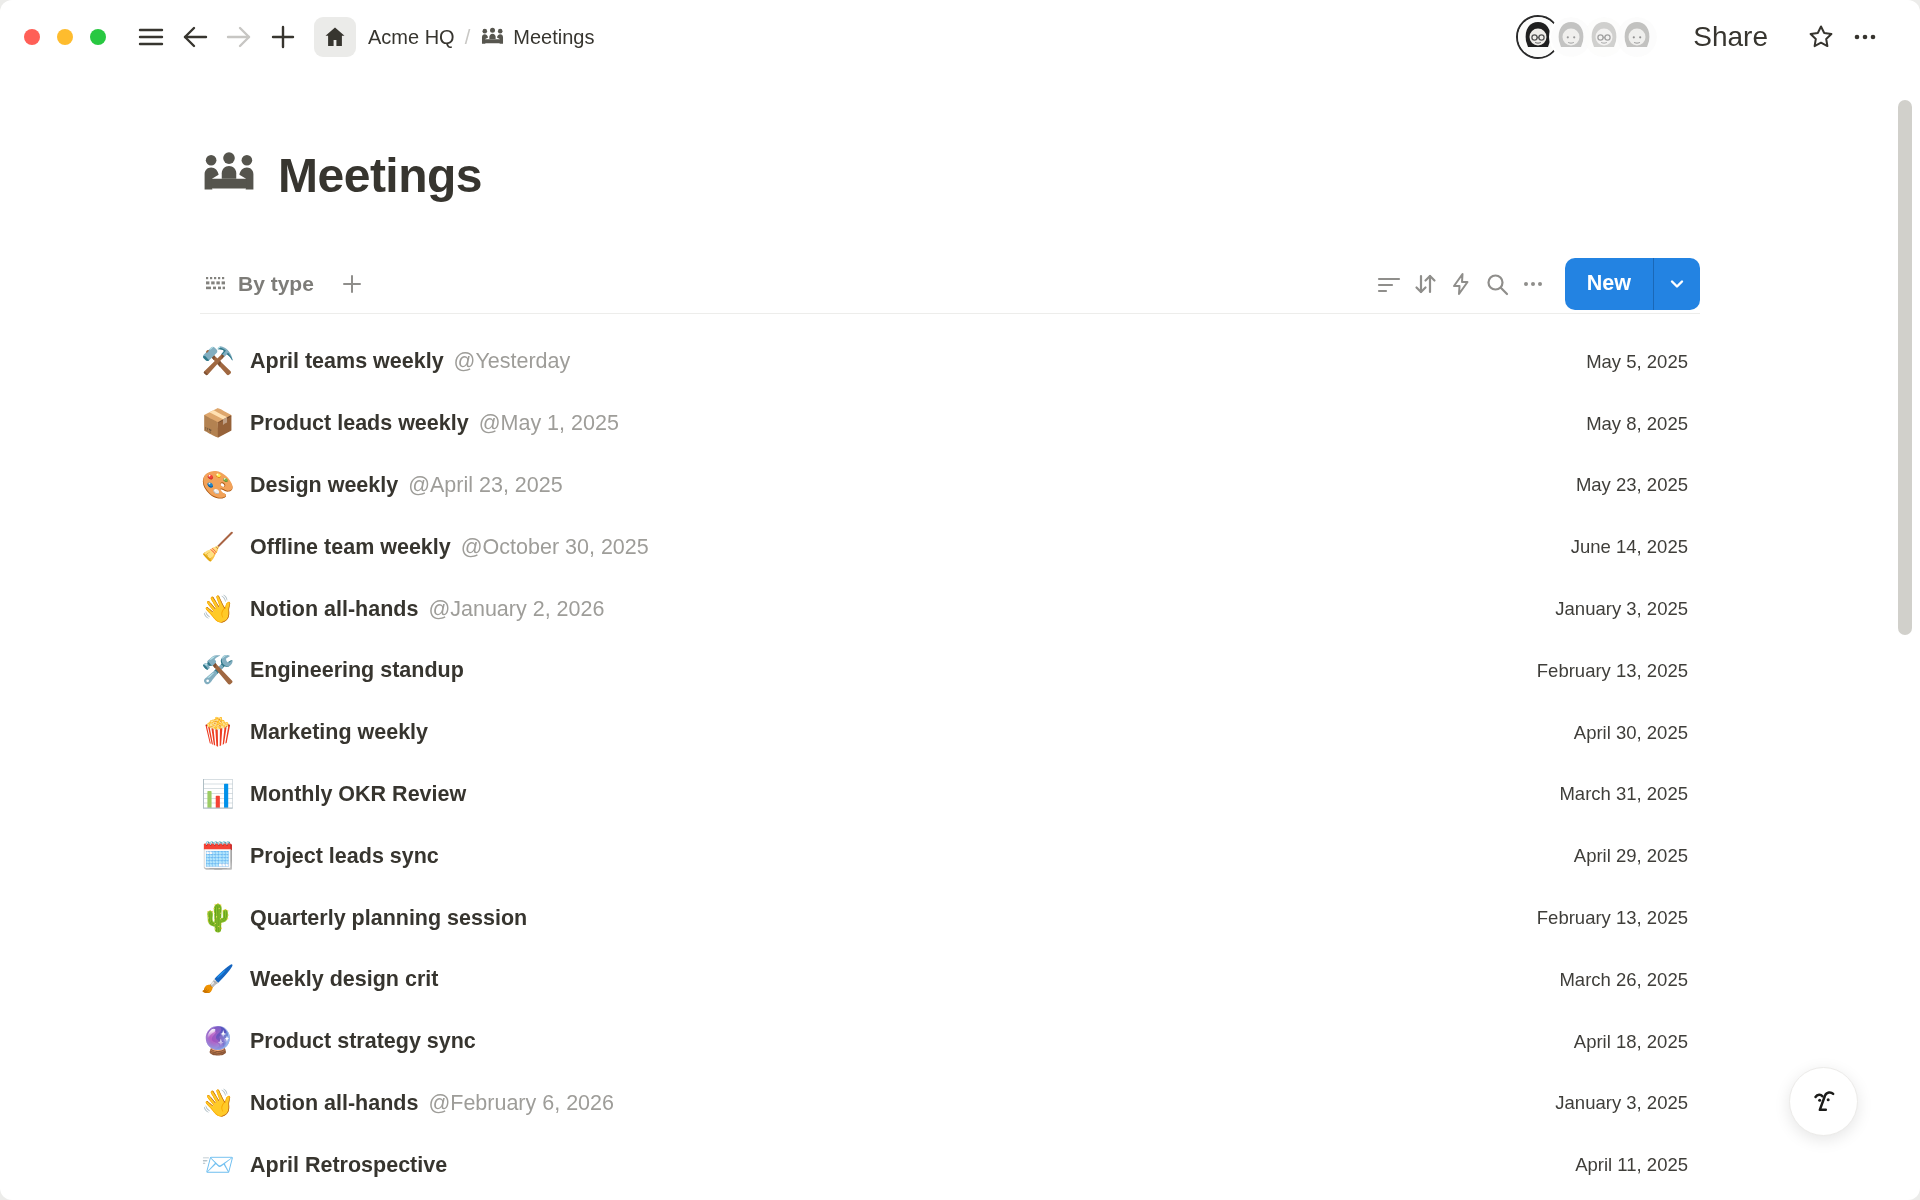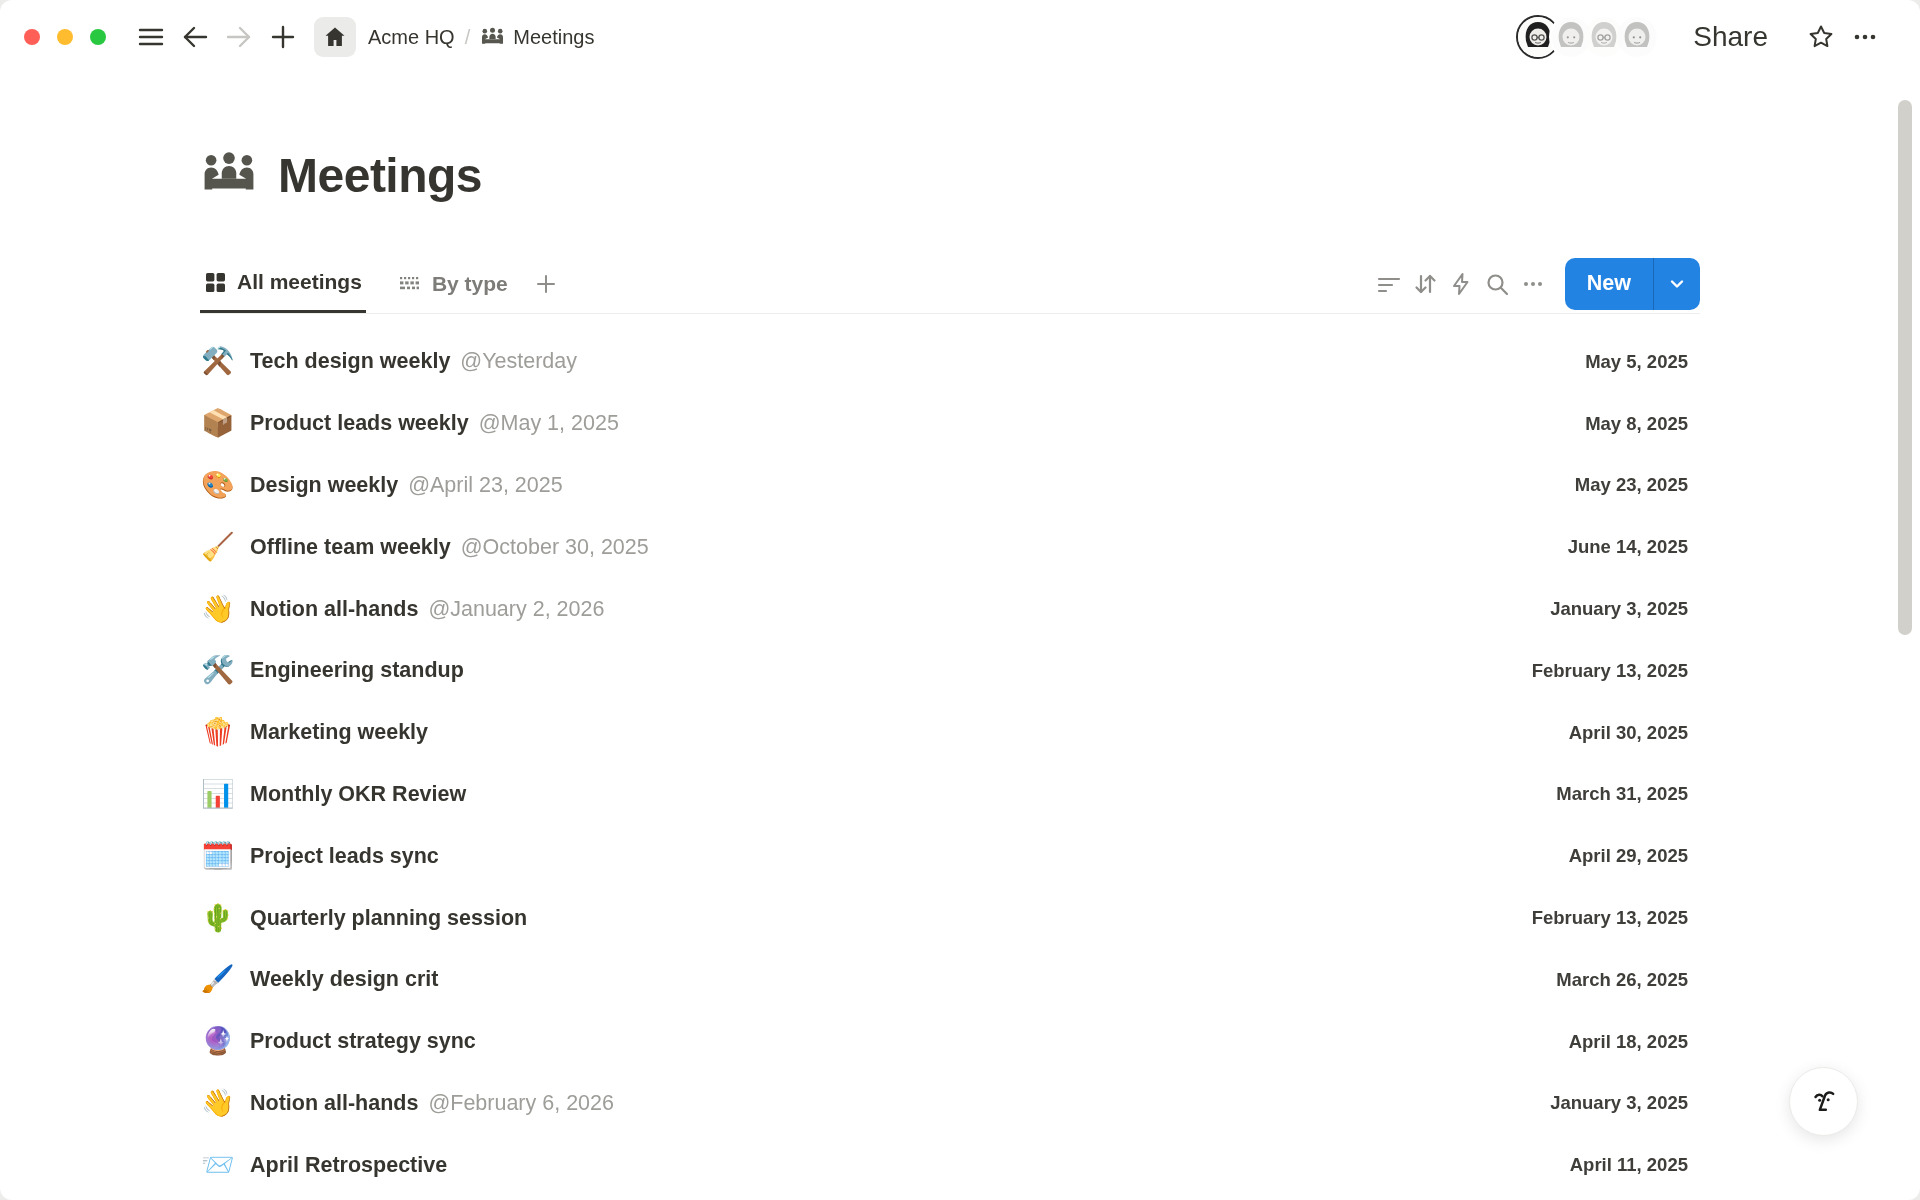--- a/index.html
+++ b/index.html
@@ -60,21 +60,21 @@
   .newbtn-main{display:flex;align-items:center;padding:0 22px;font-size:21.5px;font-weight:700;}
   .newbtn-divider{width:1px;background:rgba(15,70,130,.45);}
   .newbtn-caret{display:flex;align-items:center;justify-content:center;width:46px;}
 
   
   .rows{position:absolute;left:200px;width:1500px;top:316px;padding-top:15px;}
   .row{height:61.8px;display:flex;align-items:center;border-radius:6px;}
   .row-emoji{width:36px;margin-right:14px;font-size:27px;line-height:1;text-align:center;flex:none;}
   .row-title{font-size:21.5px;font-weight:600;color:#37352F;white-space:pre;}
   .row-mention{font-size:21.5px;font-weight:500;color:#9E9D99;margin-left:10px;white-space:pre;}
-  .row-date{margin-left:auto;font-size:18.5px;color:#3F3E3A;padding-right:12px;white-space:pre;font-weight:bold;}
+  .row-date{margin-left:auto;font-size:18.5px;color:#3F3E3A;padding-right:12px;white-space:pre;}
 
   
   .scroll-thumb{position:absolute;right:8px;top:100px;width:14px;height:535px;border-radius:7px;background:#D1D0CB;}
   .ai-btn{
     position:absolute;left:1789px;top:1067px;width:67px;height:67px;border-radius:50%;
     background:#fff;border:1px solid #ECEBE9;box-shadow:0 4px 16px rgba(0,0,0,.10);
     display:flex;align-items:center;justify-content:center;
   }
   svg{display:block;}
 </style>
@@ -245,31 +245,20 @@
           <path d="M12 8.3c-1.7 0-3 1.3-3 3v2.2h6v-2.2c0-1.7-1.3-3-3-3z"></path>
           <path d="M4.6 8.9C3 8.9 1.9 10.1 1.9 11.7V18h3.2v-4.6l2.6-1.5c-.2-1.7-1.5-3-3.1-3z"></path>
           <path d="M19.4 8.9c1.6 0 2.7 1.2 2.7 2.8V18h-3.2v-4.6l-2.6-1.5c.2-1.7 1.5-3 3.1-3z"></path>
           <rect x="4.7" y="13.6" width="14.6" height="4" rx=".6"></rect>
         </svg>
     </span>
     <h1>Meetings</h1>
   </div>
 
   <div class="tabsbar">
-    <div class="tab active">
-      <span>
-        <svg width="23" height="23" viewBox="0 0 23 23" fill="#37352F">
-            <rect x="2" y="2" width="8.4" height="8.4" rx="1.6"></rect>
-            <rect x="12.6" y="2" width="8.4" height="8.4" rx="1.6"></rect>
-            <rect x="2" y="12.6" width="8.4" height="8.4" rx="1.6"></rect>
-            <rect x="12.6" y="12.6" width="8.4" height="8.4" rx="1.6"></rect>
-          </svg>
-      </span>
-      <span>All meetings</span>
-    </div>
     <div class="tab inactive">
       <span>
         <svg width="24" height="24" viewBox="0 0 24 24" fill="#83827E">
             <g>
               <rect x="2" y="5" width="2.2" height="2.2"></rect>
               <rect x="6" y="5" width="2.2" height="2.2"></rect>
               <rect x="10" y="5" width="2.2" height="2.2"></rect>
               <rect x="14" y="5" width="2.2" height="2.2"></rect>
               <rect x="18" y="5" width="2.2" height="2.2"></rect>
               <rect x="2" y="9.4" width="3.4" height="3"></rect>
@@ -352,21 +341,21 @@
               </svg>
           </span>
         </div>
       </div>
     </div>
   </div>
 
   <div class="rows">
     <div class="row">
       <span class="row-emoji">⚒️</span>
-      <span class="row-title">Tech design weekly</span>
+      <span class="row-title">April teams weekly</span>
       <span class="row-mention">@Yesterday</span>
       <span class="row-date">May 5, 2025</span>
     </div>
 
     <div class="row">
       <span class="row-emoji">📦</span>
       <span class="row-title">Product leads weekly</span>
       <span class="row-mention">@May 1, 2025</span>
       <span class="row-date">May 8, 2025</span>
     </div>

